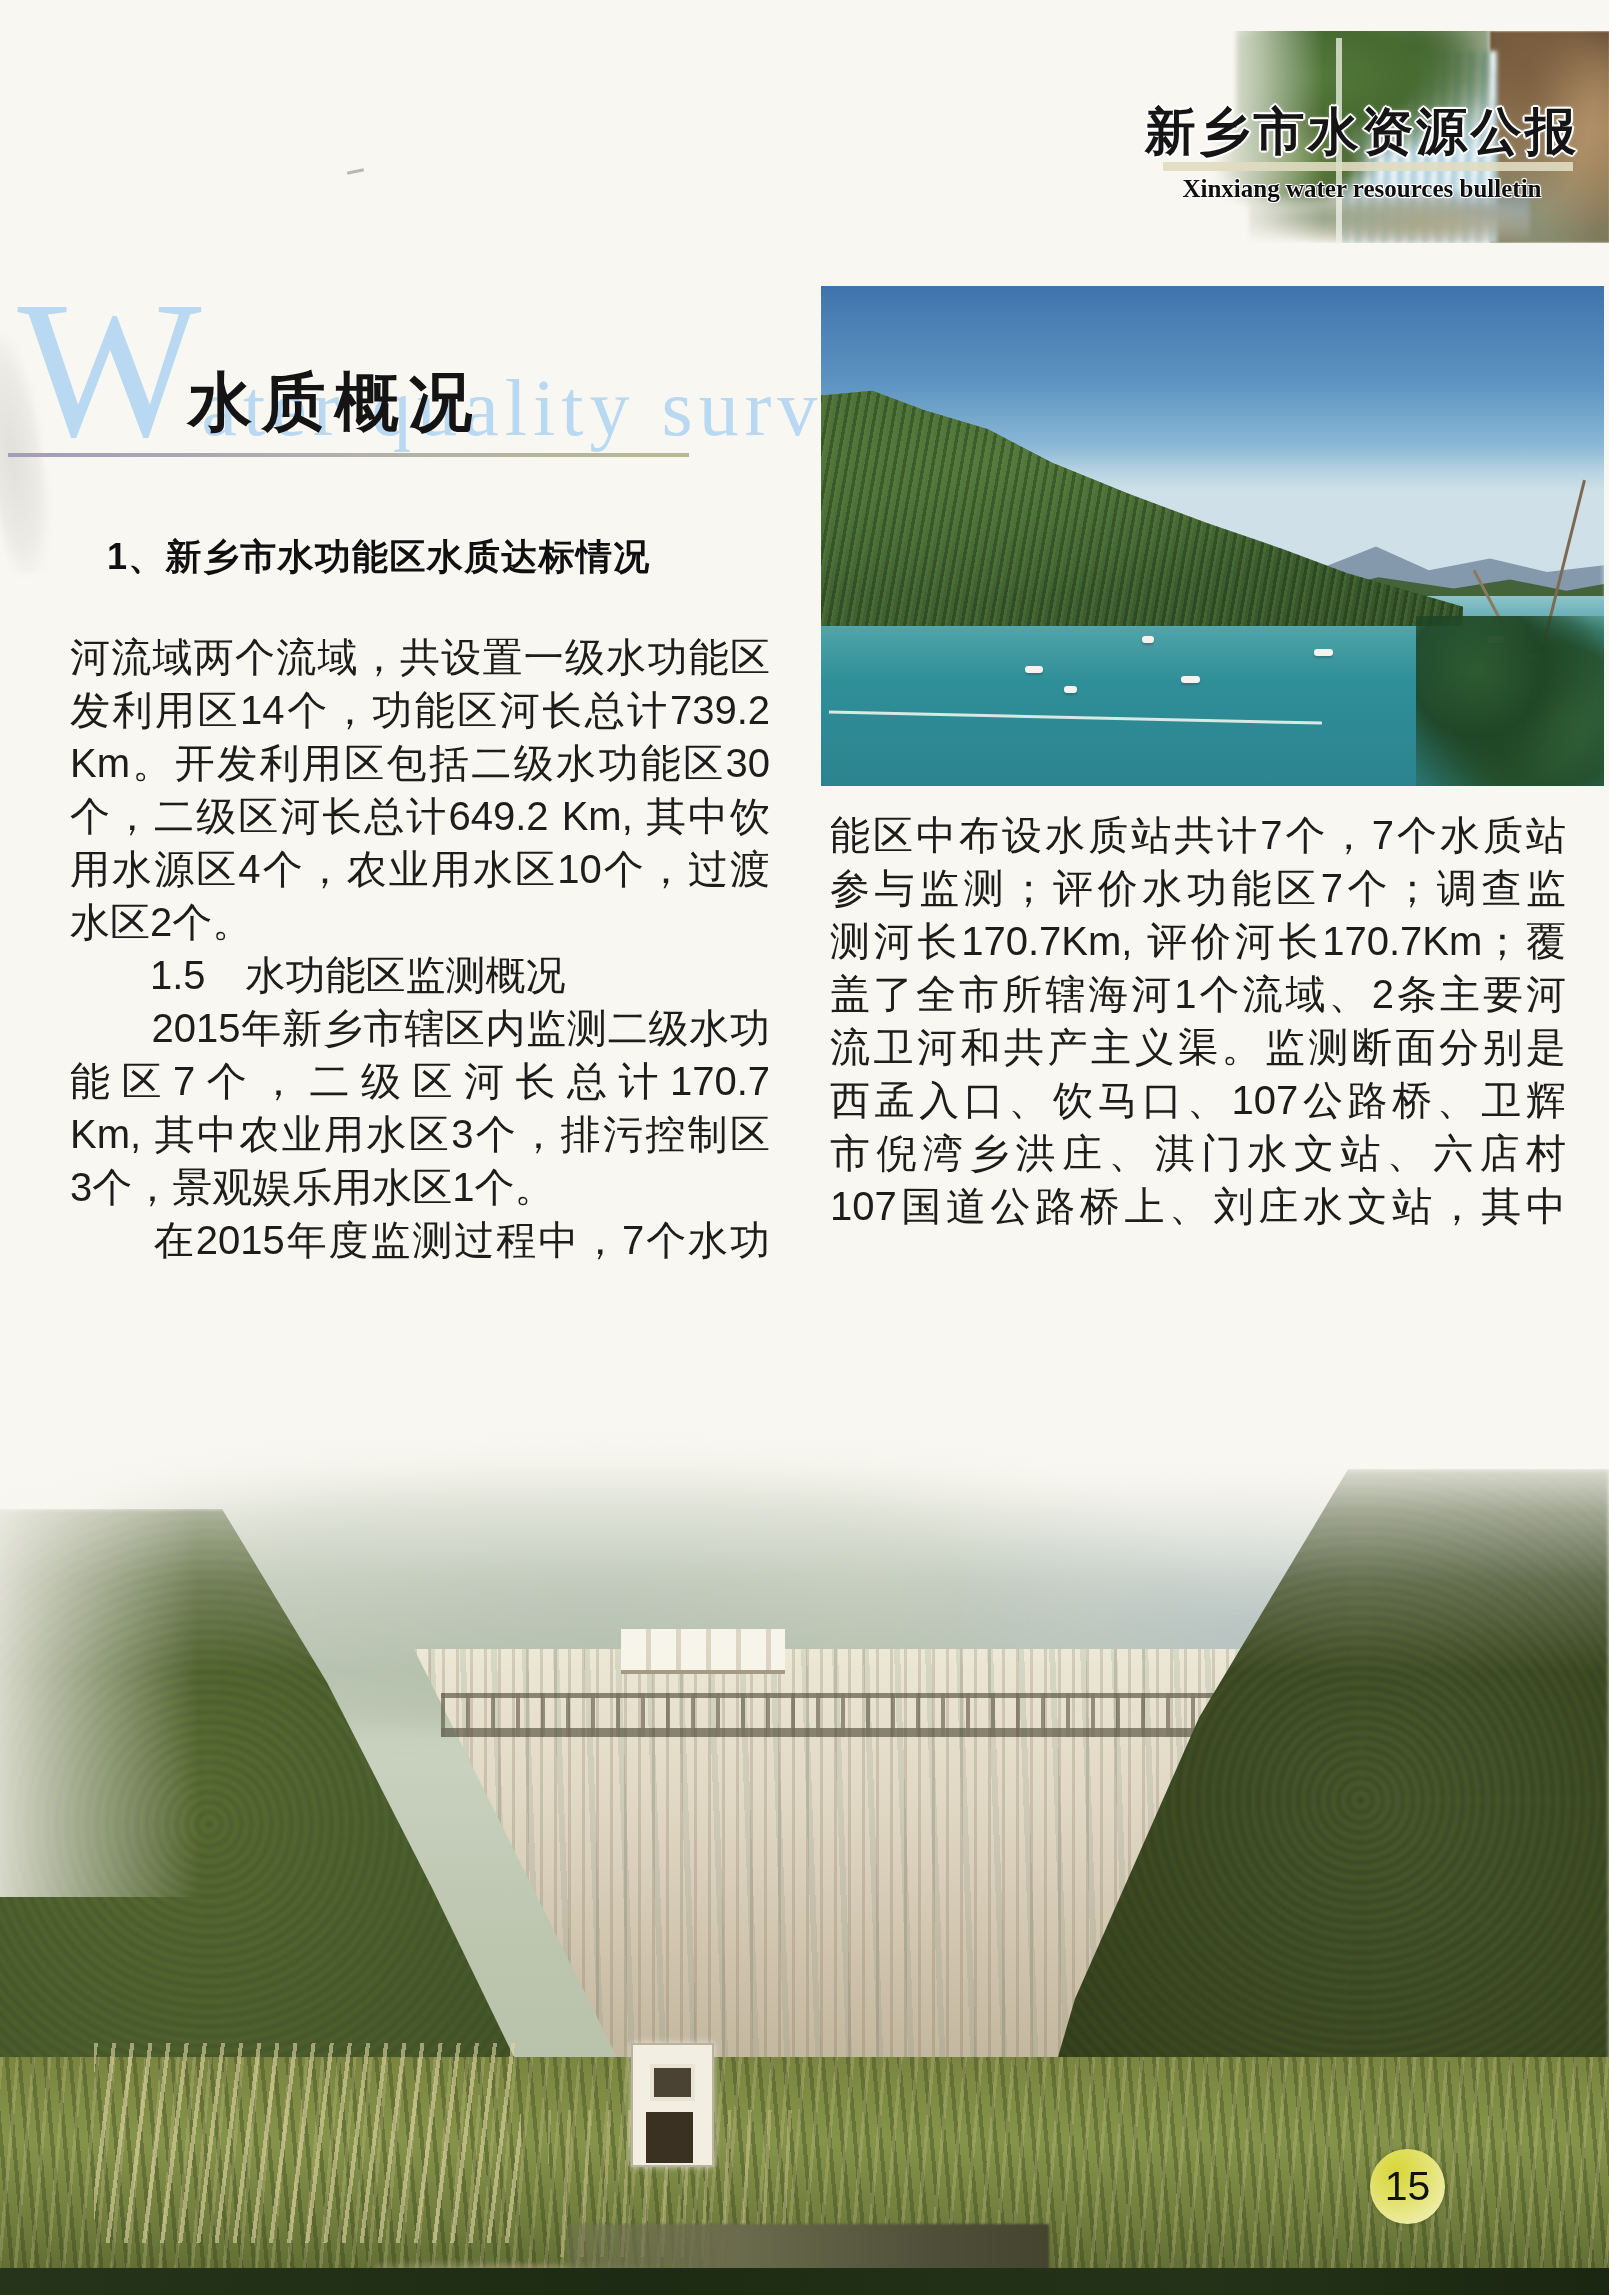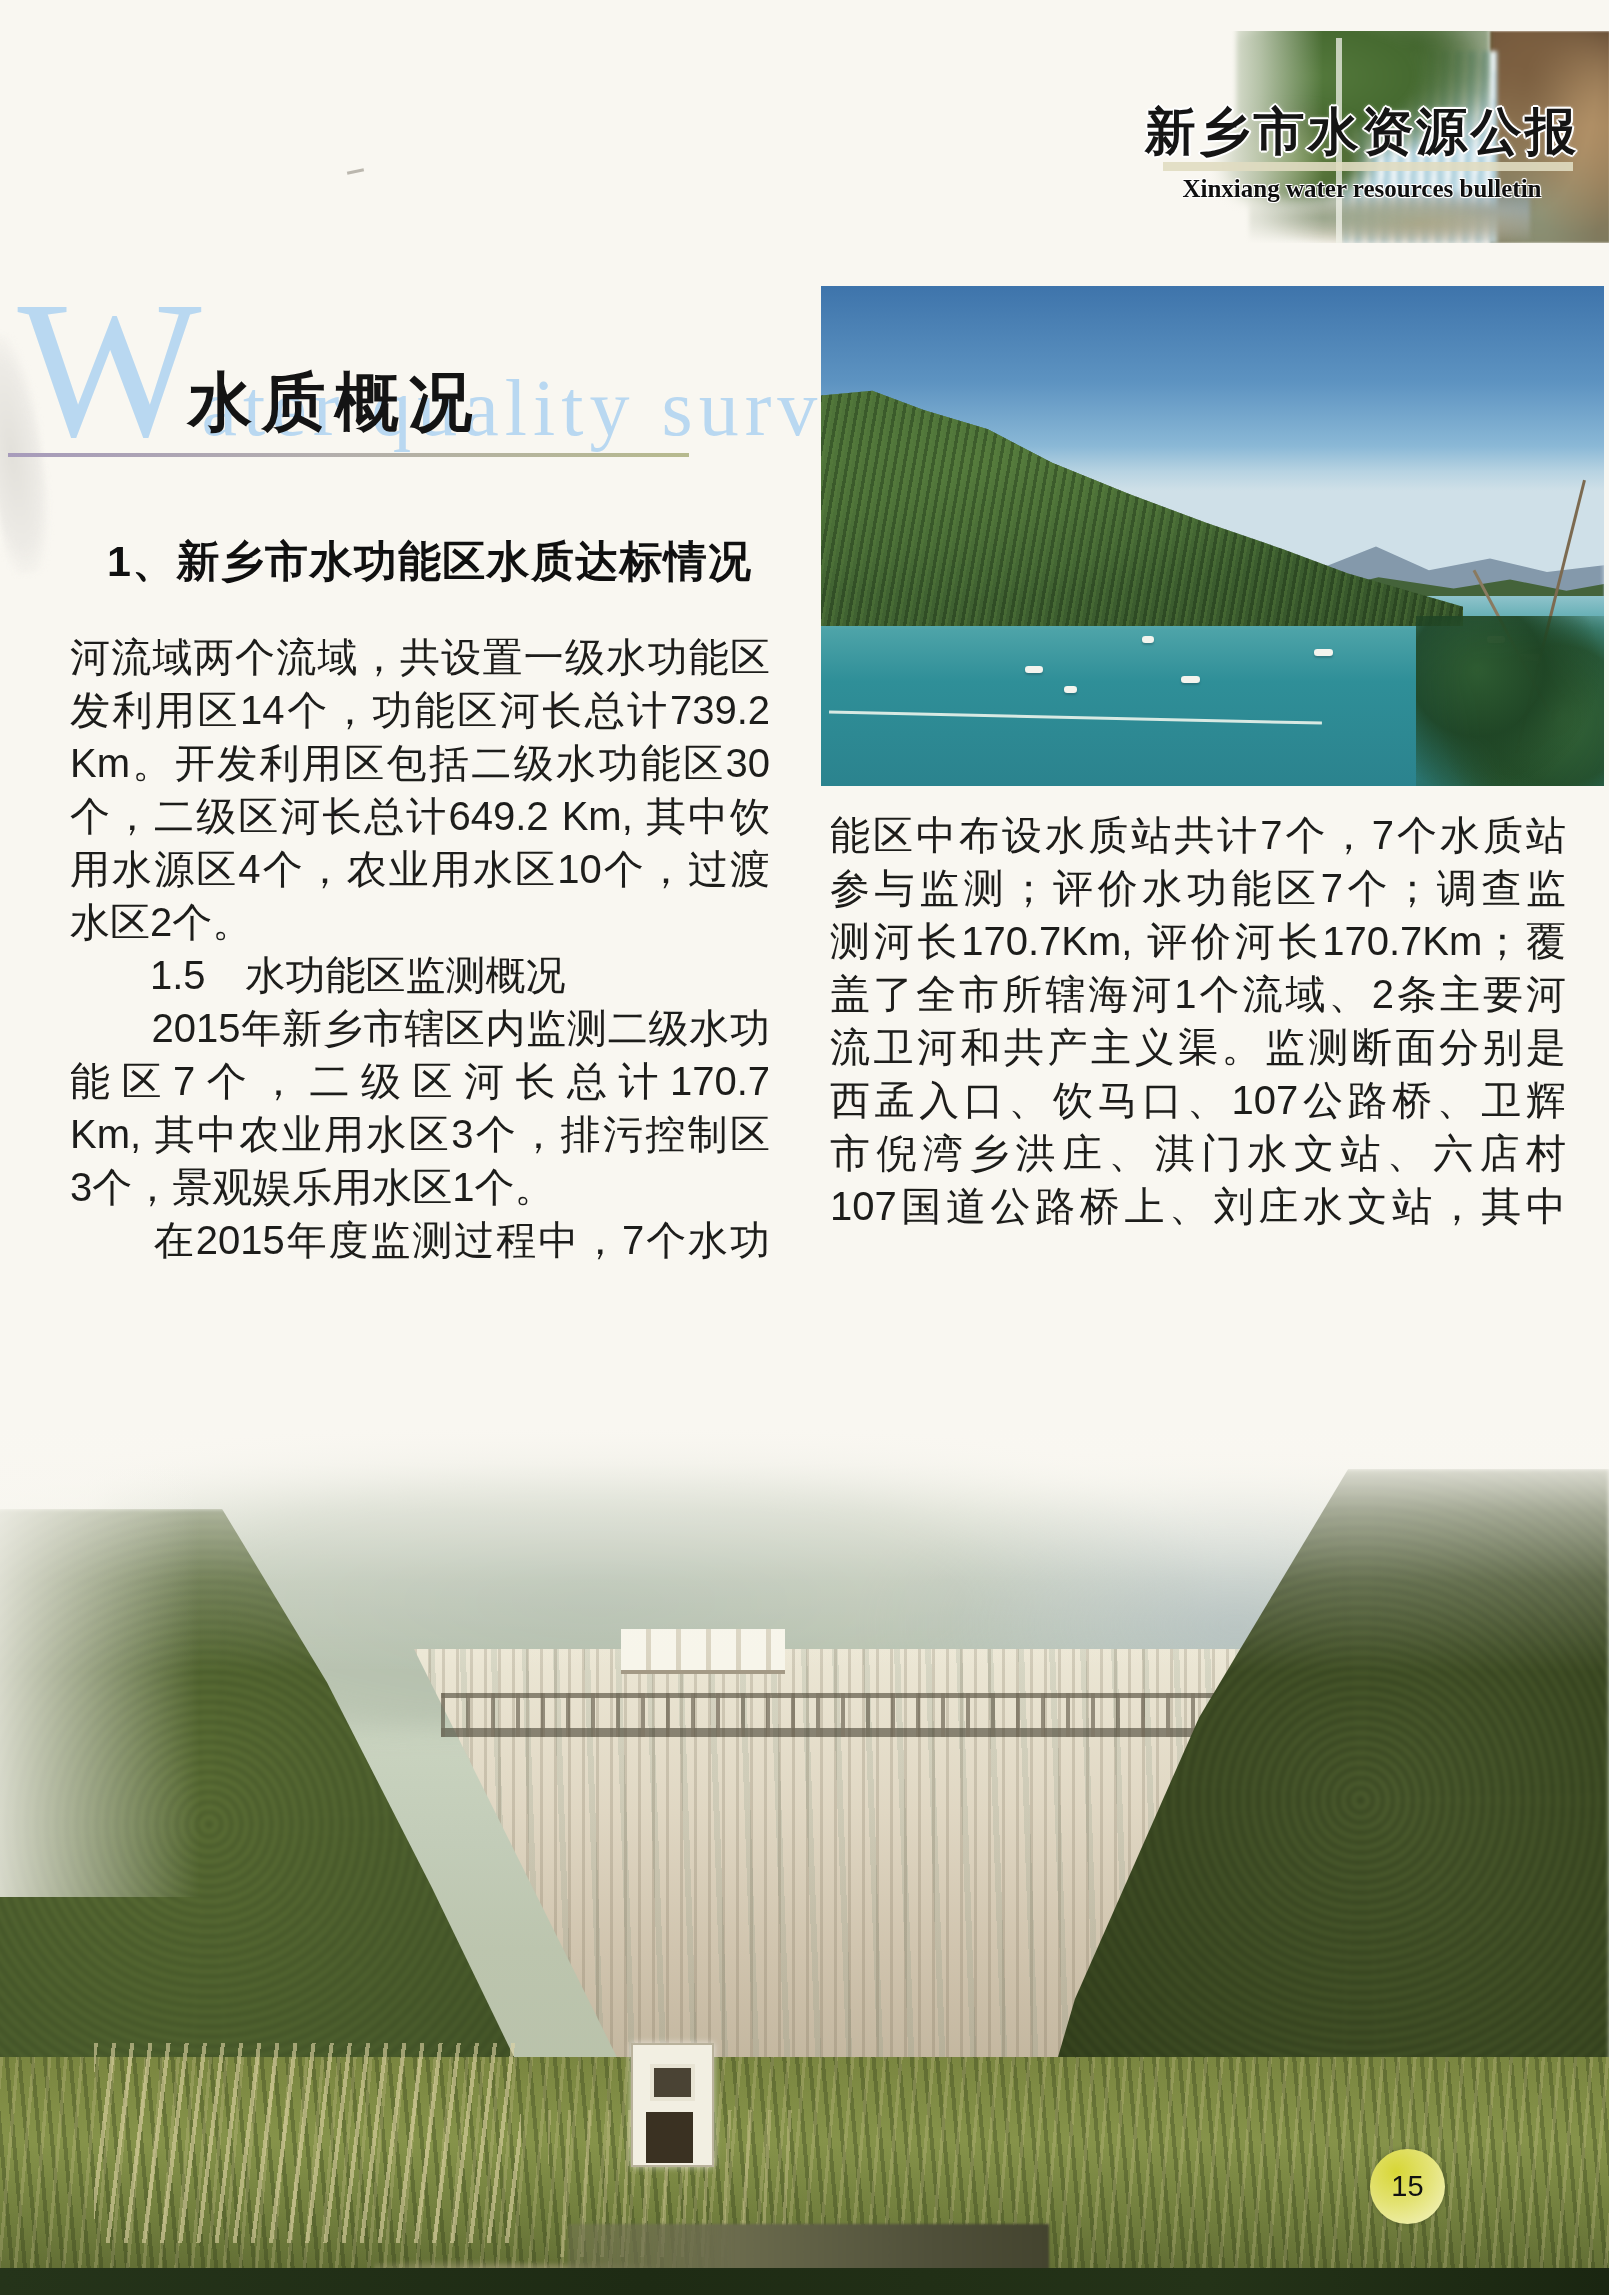--- a/index.html
+++ b/index.html
@@ -107,21 +107,21 @@
   .lk-pine{left:76%;top:66%;width:26%;height:36%;filter:blur(0.7px);
     background:
       radial-gradient(circle at 30% 30%, #2e5b31 0%, rgba(31,68,36,0.9) 35%, rgba(31,68,36,0) 65%),
       radial-gradient(circle at 70% 55%, #356538 0%, rgba(37,78,41,0.9) 40%, rgba(37,78,41,0) 70%),
       radial-gradient(circle at 45% 85%, #27512b 0%, rgba(27,58,30,0) 70%);}
   .lk-branch{left:93%;top:38%;width:3.3px;height:281px;background:#7c6a50;transform:rotate(14deg);}
   .lk-branch2{left:88%;top:55%;width:2.7px;height:160px;background:#8a7a60;transform:rotate(-28deg);}
 
   
   .section-heading{left:107px;top:533px;width:668px;margin:0;
-    font-size:43px;font-weight:bold;color:#101010;letter-spacing:1.3px;}
+    font-size:36px;font-weight:bold;color:#101010;letter-spacing:1.3px;}
   .col{z-index:3;}
   .col-left{left:70px;top:631px;width:700px;}
   .col-right{left:830px;top:809px;width:736px;}
   .tline{height:53px;line-height:53px;font-size:40px;color:#1d1d1b;
     text-align:justify;text-align-last:justify;overflow:hidden;}
   .tline.end{text-align:left;text-align-last:left;}
 
   
   .dam-photo{left:0;top:1429px;width:1610px;height:866px;overflow:hidden;}
   .dm{position:absolute;}
@@ -177,21 +177,21 @@
   .dm-bottomstrip{left:0;top:839px;width:1610px;height:27px;
     background:linear-gradient(90deg,#25341a 0%,#1e2b14 40%,#243318 75%,#1a2611 100%);}
   .dm-fade-top{left:0;top:0;width:100%;height:347px;
     background:linear-gradient(180deg,#f9f7f1 0%,rgba(249,247,241,0.88) 10%,rgba(249,247,241,0.55) 24%,rgba(249,247,241,0.22) 44%,rgba(249,247,241,0) 70%);}
   .dm-fade-left{left:0;top:0;width:200px;height:468px;
     background:linear-gradient(90deg,rgba(249,247,241,0.8) 0%,rgba(249,247,241,0) 100%);}
 
   .page-badge{left:1370px;top:2149px;width:75px;height:75px;border-radius:50%;
     background:radial-gradient(circle at 35% 30%, #d7d636 0%, #e3e272 45%, #f5f5cb 100%);
     display:flex;align-items:center;justify-content:center;
-    font-size:29px;color:#111;z-index:5;box-shadow:0 0 5.3px rgba(0,0,0,0.2);}
+    font-size:41px;color:#111;z-index:5;box-shadow:0 0 5.3px rgba(0,0,0,0.2);}
 </style>
 </head>
 <body>
 
 <div class="abs header-photo">
   <div class="hp-layer hp-rocks"></div>
   <div class="hp-layer hp-waterfall"></div>
   <div class="hp-layer hp-foliage"></div>
   <div class="hp-layer hp-foliage2"></div>
   <div class="hp-layer hp-basin"></div>

